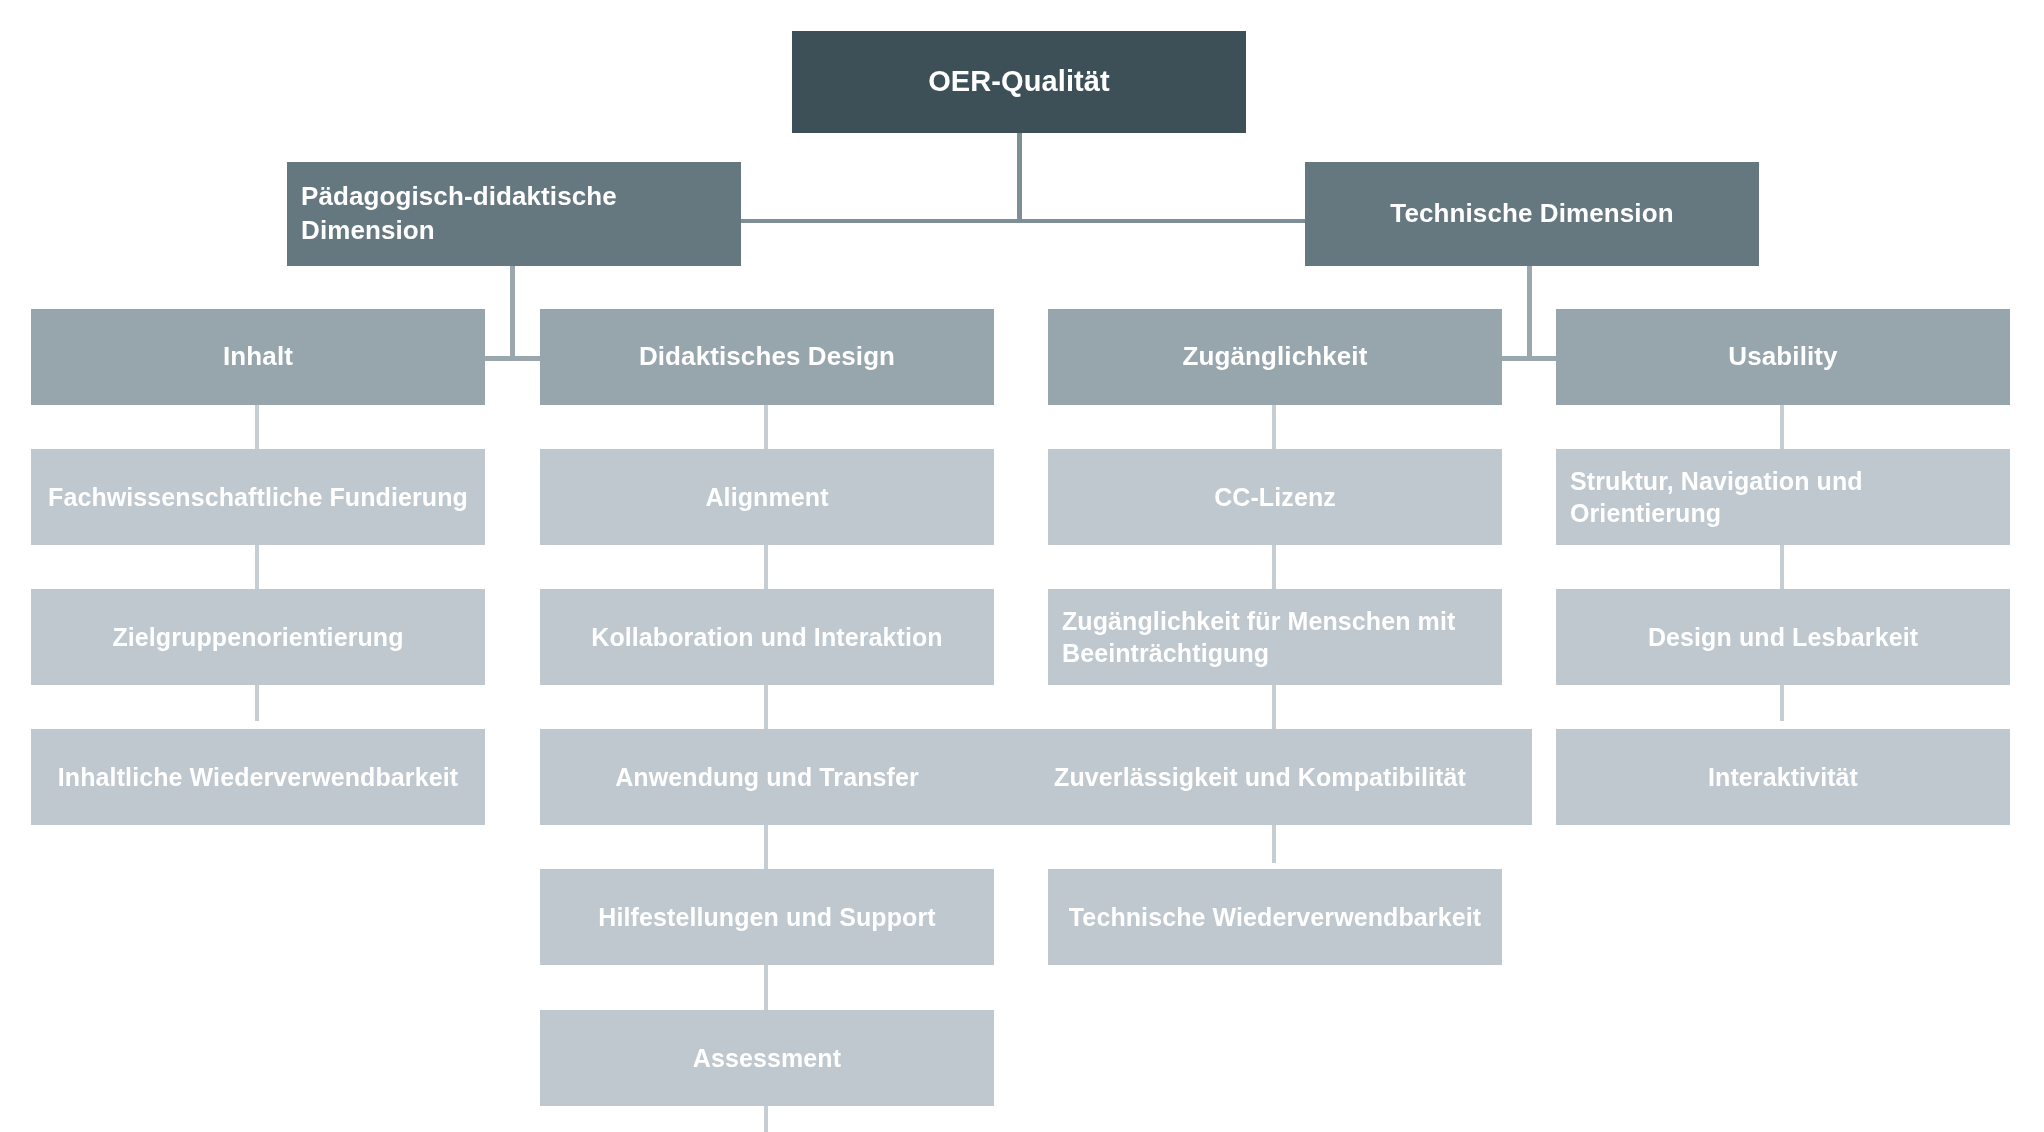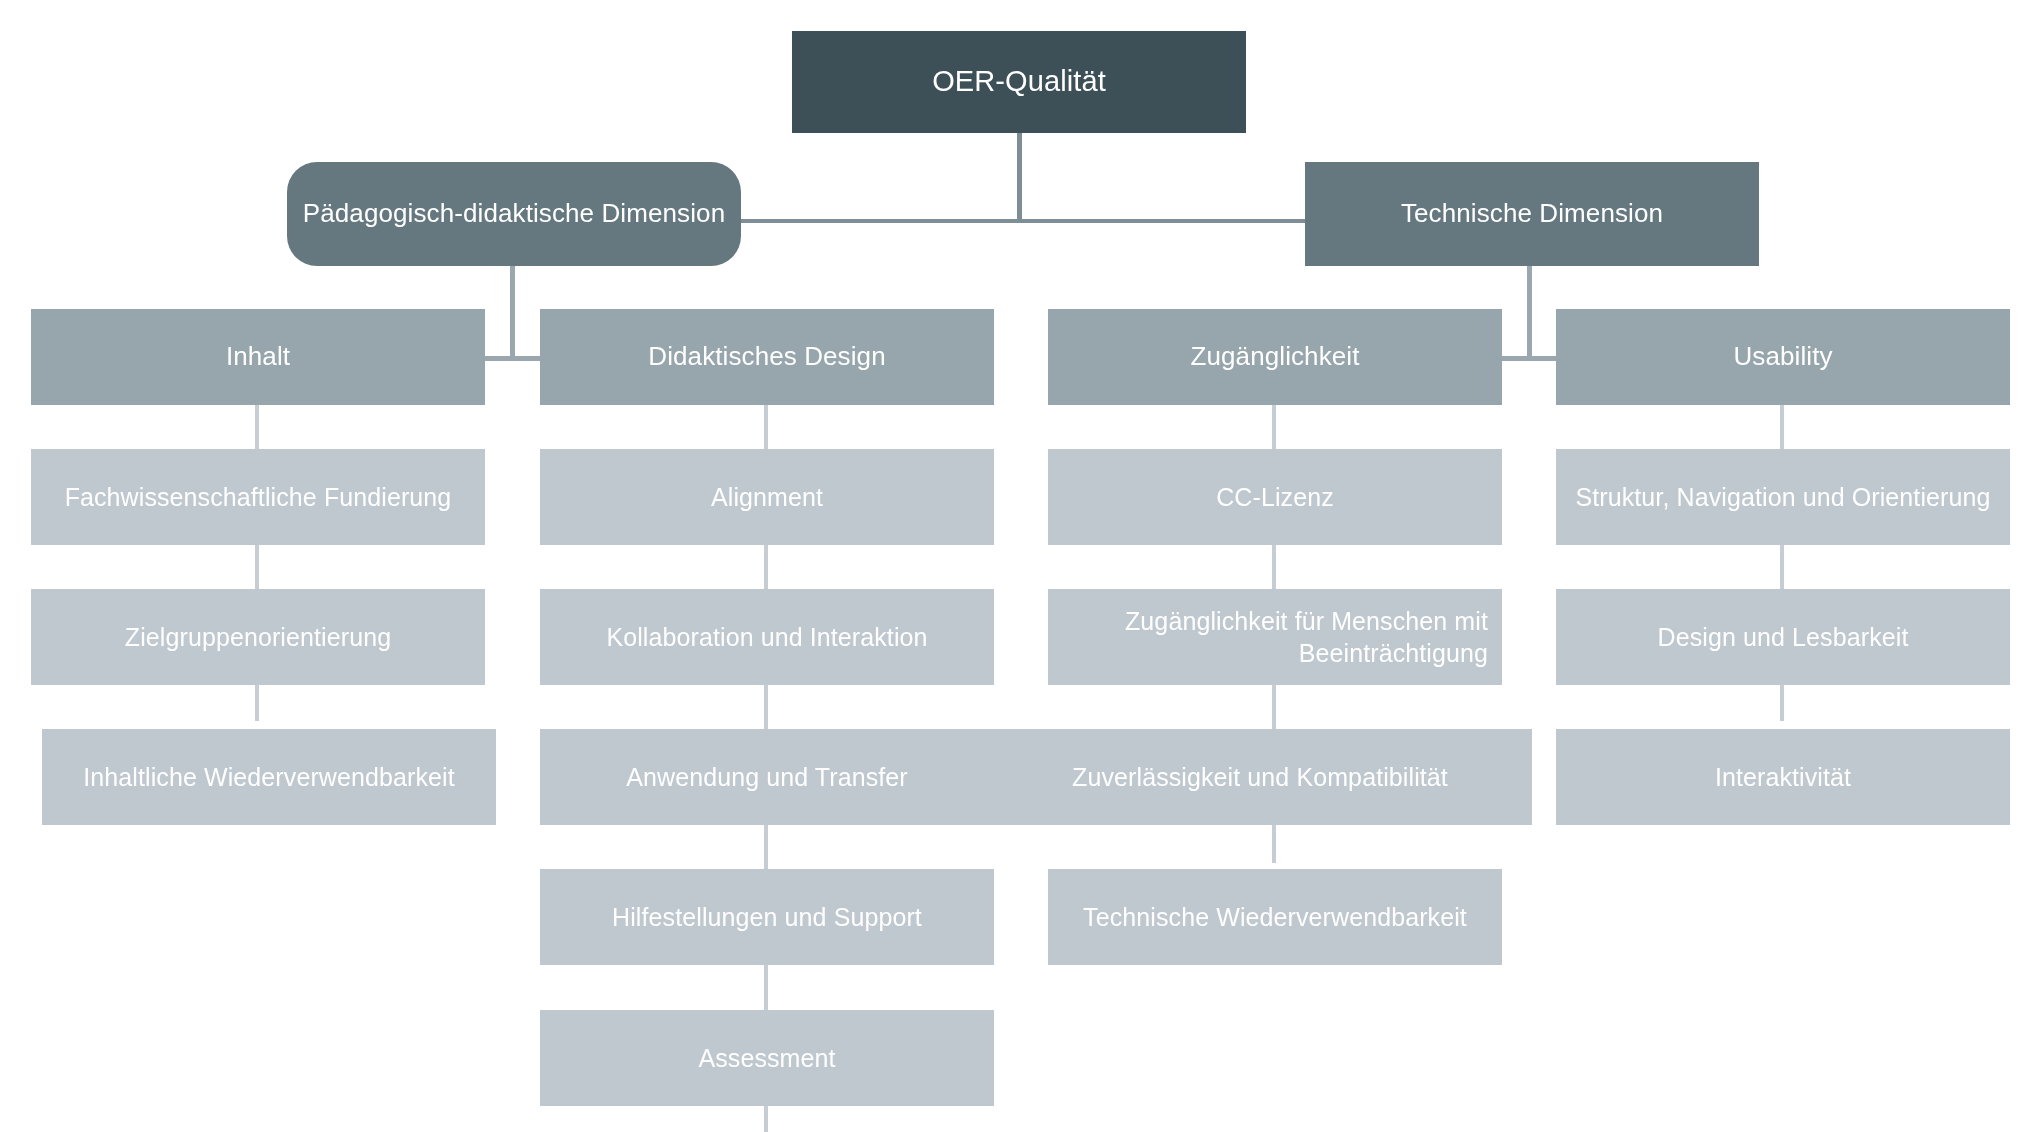--- a/index.html
+++ b/index.html
@@ -15,23 +15,23 @@
     background:#ffffff;
     overflow:hidden;
   }
 
   
   .node{
     position:absolute;
     display:flex;
     align-items:center;
     justify-content:center;
-    text-align:right;
+    text-align:left;
     color:#ffffff;
-    font-weight:normal;
+    font-weight:bold;
     line-height:1.30;
     box-sizing:border-box;
     padding:4px 14px;
     letter-spacing:.1px;
   }
 
   .lvl0{ background:#3d4f57; font-size:29px; }
   .lvl1{ background:#657880; font-size:26px; }
   .lvl2{ background:#97a5ad; font-size:26px; }
   .lvl3{ background:#bfc7cf; font-size:25px; }
@@ -58,35 +58,35 @@
   <div class="conn v" style="left:1527px; top:266px; width:5px; height:92px;"></div>
   <div class="conn h" style="left:1501px; top:356px; width:57px; height:5px;"></div>
 
   <div class="conn v light" style="left:255px; top:405px; width:4px; height:316px;"></div>
   <div class="conn v light" style="left:764px; top:405px; width:4px; height:740px;"></div>
   <div class="conn v light" style="left:1272px; top:405px; width:4px; height:458px;"></div>
   <div class="conn v light" style="left:1780px; top:405px; width:4px; height:316px;"></div>
 
   <div class="node lvl0" style="left:792px; top:31px; width:454px; height:102px;">OER-Qualität</div>
 
-  <div class="node lvl1" style="left:287px; top:162px; width:454px; height:104px;border-radius:30px;">Pädagogisch-didaktische Dimension</div>
+  <div class="node lvl1" style="left:287px; top:162px; width:454px; height:104px;">Pädagogisch-didaktische Dimension</div>
 
   <div class="node lvl1" style="left:1305px; top:162px; width:454px; height:104px;">Technische Dimension</div>
 
   <div class="node lvl2" style="left:31px; top:309px; width:454px; height:96px;">Inhalt</div>
 
   <div class="node lvl2" style="left:1048px; top:309px; width:454px; height:96px;">Zugänglichkeit</div>
 
   <div class="node lvl2" style="left:540px; top:309px; width:454px; height:96px;">Didaktisches Design</div>
 
   <div class="node lvl2" style="left:1556px; top:309px; width:454px; height:96px;">Usability</div>
 
   <div class="node lvl3" style="left:31px; top:449px; width:454px; height:96px;">Fachwissenschaftliche Fundierung</div>
   <div class="node lvl3" style="left:31px; top:589px; width:454px; height:96px;">Zielgruppenorientierung</div>
-  <div class="node lvl3" style="left:31px; top:729px; width:454px; height:96px;margin-left:11px;">Inhaltliche Wiederverwendbarkeit</div>
+  <div class="node lvl3" style="left:31px; top:729px; width:454px; height:96px;">Inhaltliche Wiederverwendbarkeit</div>
 
   <div class="node lvl3" style="left:540px; top:449px; width:454px; height:96px;">Alignment</div>
   <div class="node lvl3" style="left:540px; top:589px; width:454px; height:96px;">Kollaboration und Interaktion</div>
   <div class="node lvl3" style="left:540px; top:729px; width:454px; height:96px;">Anwendung und Transfer</div>
   <div class="node lvl3" style="left:540px; top:869px; width:454px; height:96px;">Hilfestellungen und Support</div>
   <div class="node lvl3" style="left:540px; top:1010px; width:454px; height:96px;">Assessment</div>
 
   <div class="node lvl3" style="left:1048px; top:589px; width:454px; height:96px;">Zugänglichkeit für Menschen mit Beeinträchtigung</div>
   <div class="node lvl3" style="left:1048px; top:449px; width:454px; height:96px;">CC-Lizenz</div>
   <div class="node lvl3" style="left:988px; top:729px; width:544px; height:96px;">Zuverlässigkeit und Kompatibilität</div>

